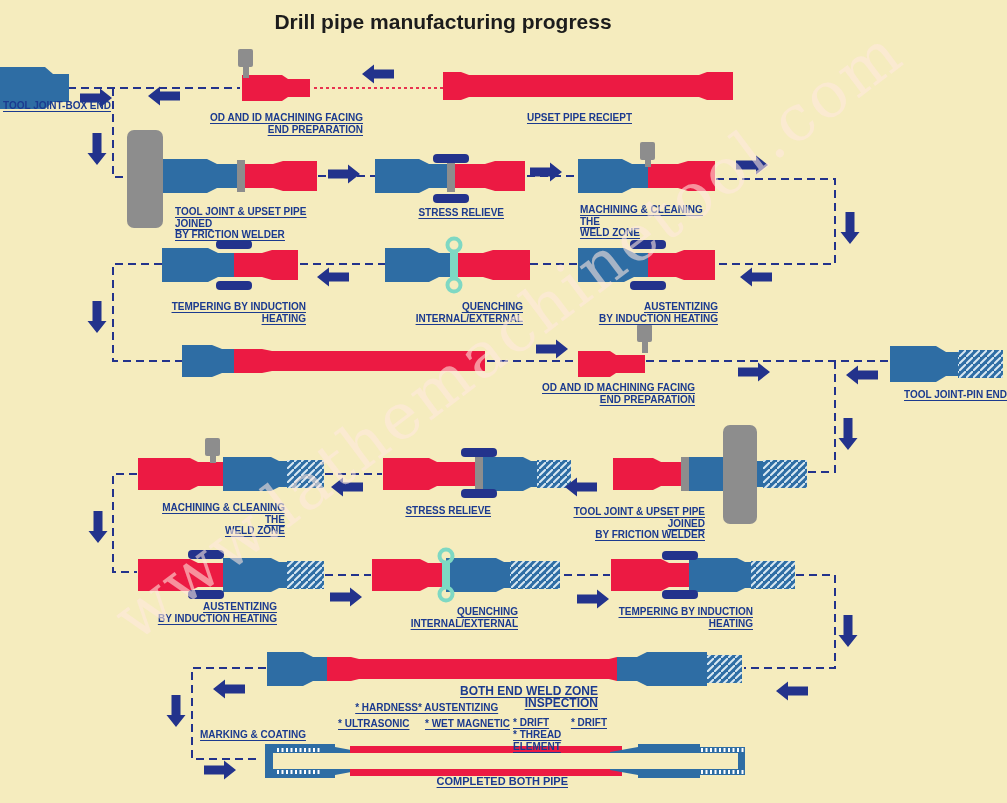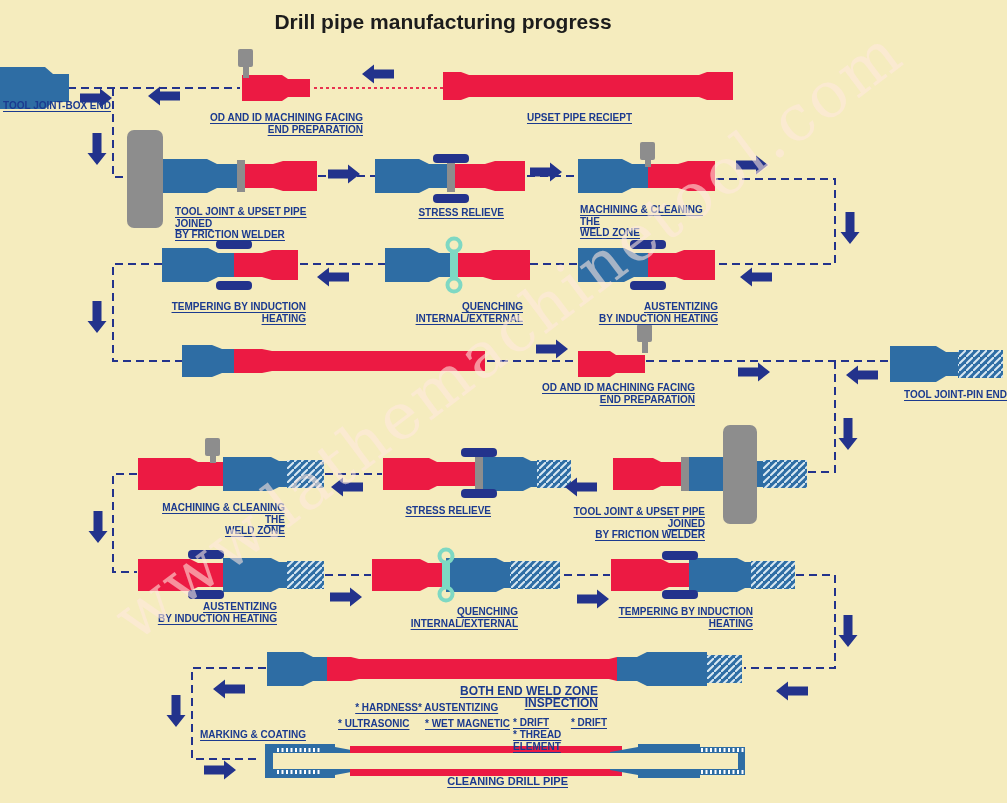--- a/index.html
+++ b/index.html
@@ -503,16 +503,16 @@
   <div class="lbl" style="left:388px;top:686px;width:210px;font-size:12px">BOTH END WELD ZONE INSPECTION</div>
   <span class="lbl" style="left:338px;top:702px;width:80px;text-align:right">* HARDNESS</span>
   <span class="lbl" style="left:418px;top:702px;width:90px;text-align:left">* AUSTENTIZING</span>
   <span class="lbl" style="left:513px;top:729px;width:95px;text-align:left">* THREAD ELEMENT</span>
   <span class="lbl" style="left:338px;top:718px;width:80px;text-align:left">* ULTRASONIC</span>
   <span class="lbl" style="left:418px;top:718px;width:92px;text-align:right">* WET MAGNETIC</span>
   <span class="lbl" style="left:513px;top:717px;width:50px;text-align:left">* DRIFT</span>
   <span class="lbl" style="left:562px;top:717px;width:45px;text-align:right">* DRIFT</span>
 
   <div class="lbl" style="left:193px;top:729px;width:120px;text-align:center">MARKING &amp; COATING</div>
-  <div class="lbl" style="left:408px;top:776px;width:160px;font-size:11px">CLEANING DRILL PIPE</div>
+  <div class="lbl" style="left:408px;top:776px;width:160px;font-size:11px">COMPLETED BOTH PIPE</div>
 
   <div class="watermark">www.lathemachinetool.com</div>
 </div>
 
 </body></html>

